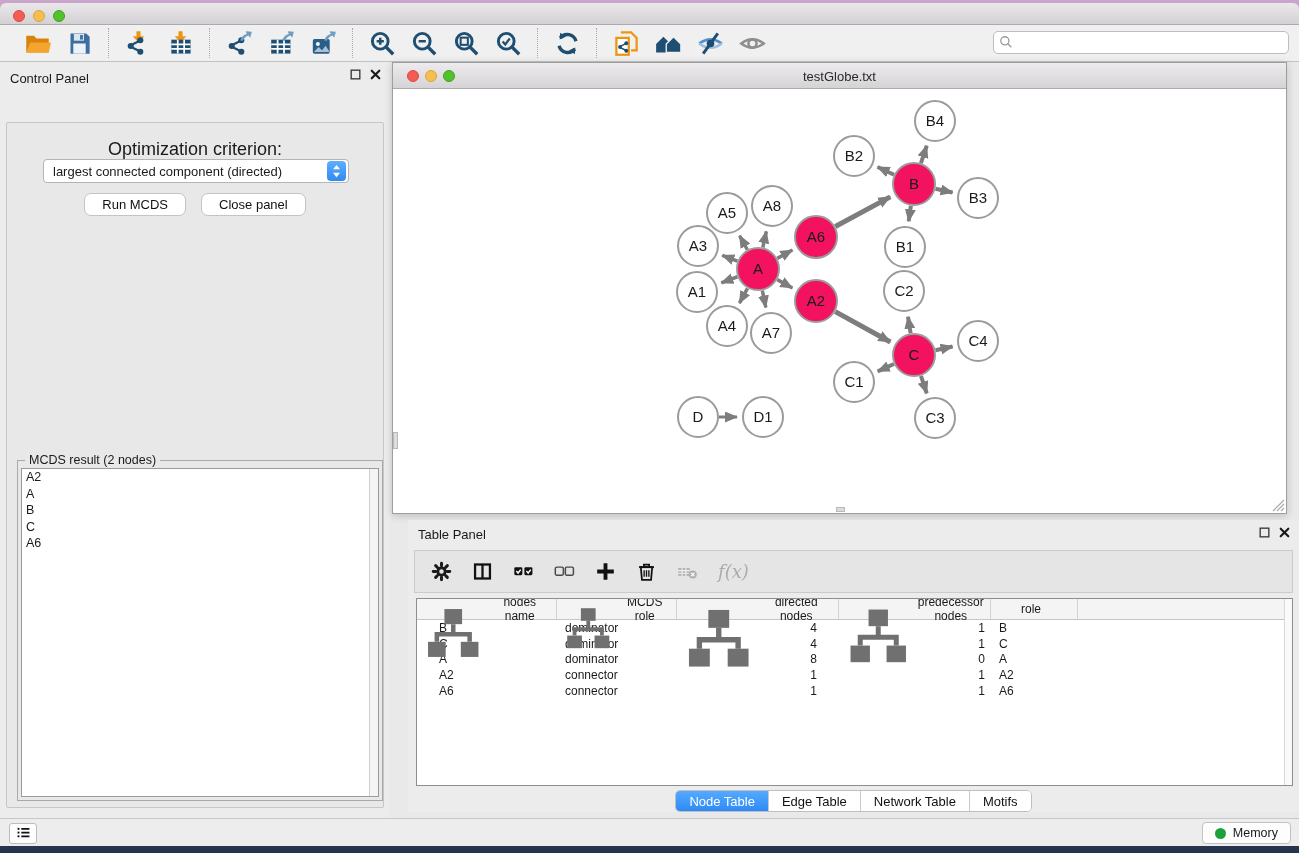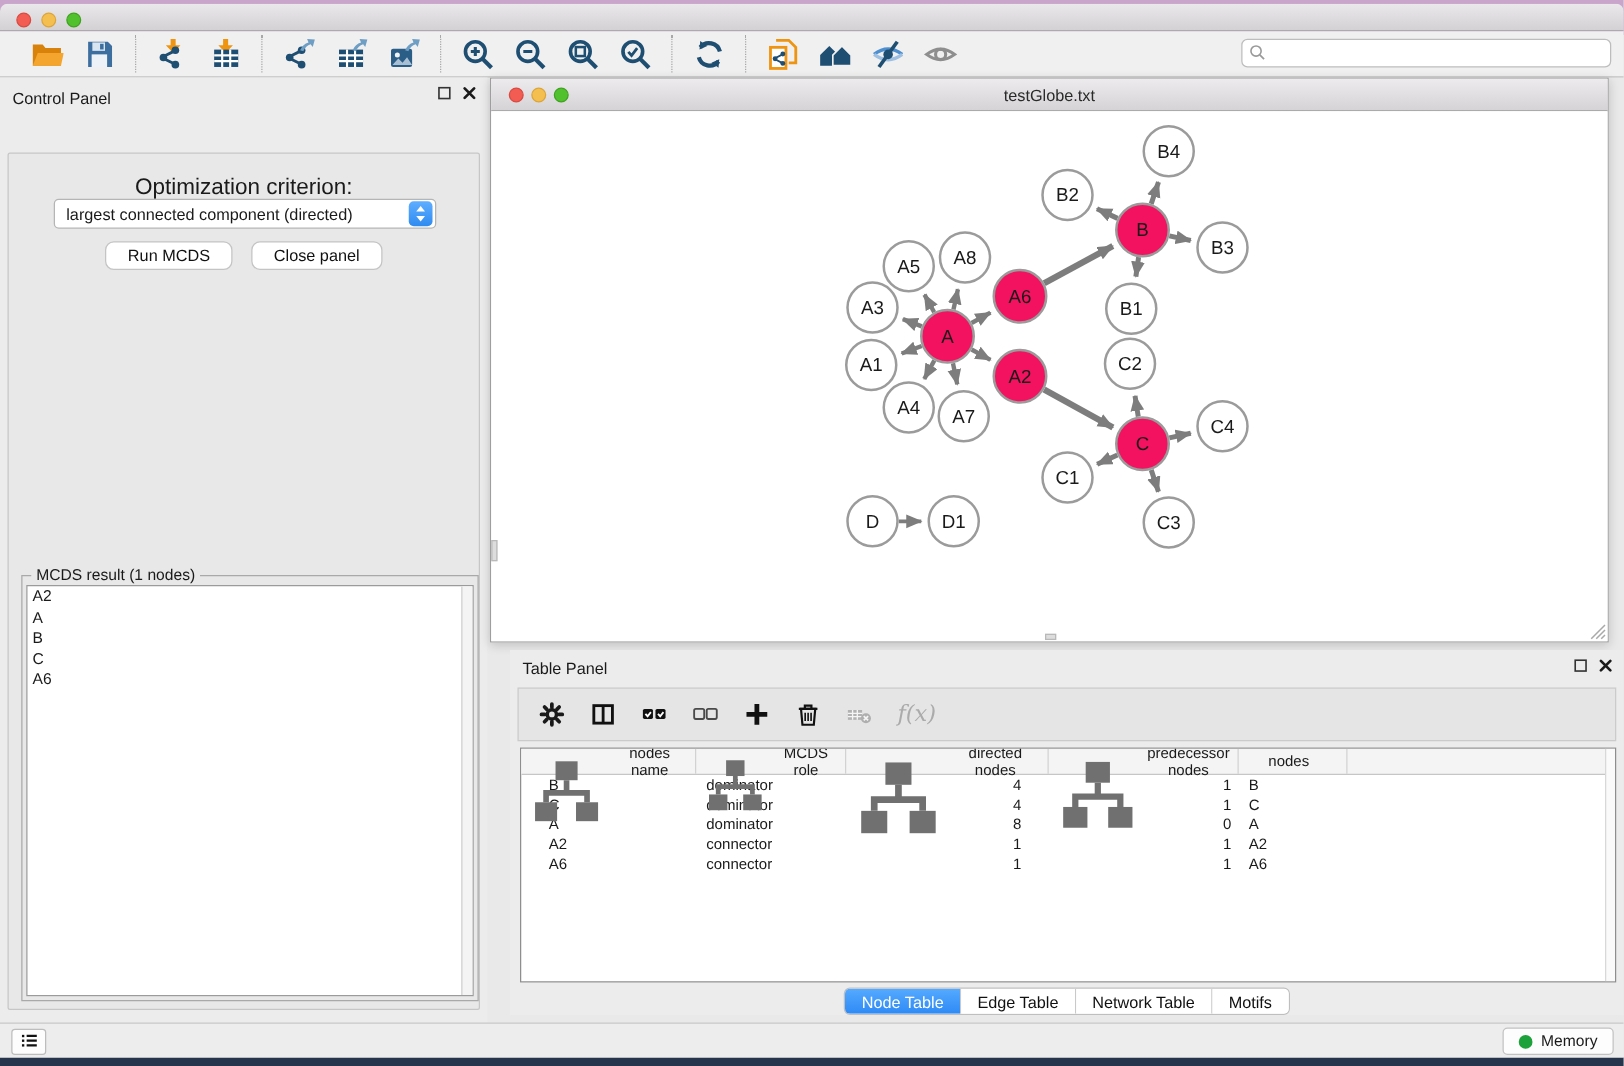--- a/index.html
+++ b/index.html
@@ -303,21 +303,21 @@
             <path d="M6 1 L10 6 H2 z" fill="#fff"></path>
             <path d="M6 15 L2 10 H10 z" fill="#fff"></path>
           </svg>
       </span>
     </div>
     <div class="cp-buttons">
       <button class="push-btn">Run MCDS</button>
       <button class="push-btn">Close panel</button>
     </div>
     <div class="group-box">
-      <span class="group-label">MCDS result (1 nodes)</span>
+      <span class="group-label">MCDS result (2 nodes)</span>
       <div class="result-list" id="result-list">
         <div class="result-scroll"></div>
       <div class="result-item">A2</div>
           <div class="result-item">A</div>
           <div class="result-item">B</div>
           <div class="result-item">C</div>
           <div class="result-item">A6</div>
         </div>
     </div>
   </div>
@@ -519,21 +519,21 @@
               <g fill="#707070">
                 <rect x="8.5" y="2" width="7" height="6"></rect>
                 <rect x="2" y="15" width="7" height="6"></rect>
                 <rect x="15" y="15" width="7" height="6"></rect>
               </g>
               <path d="M12 8 v4 M5.5 15 v-3 h13 v3" fill="none" stroke="#707070" stroke-width="1.8"></path>
             </svg></span>
           <span>predecessor nodes</span>
         </div>
         <div class="tbl-hcell" style="width: 87px;">
-          <span>nodes</span>
+          <span>role</span>
         </div>
       </div>
     <div id="tbl-body">
         <div class="tbl-row">
           <div class="tbl-cell" style="width: 140px; text-align: left; padding: 0px 0px 0px 22px;">B</div>
           <div class="tbl-cell" style="width: 120px; text-align: left; padding: 0px 0px 0px 8px;">dominator</div>
           <div class="tbl-cell" style="width: 162px; text-align: right; padding: 0px 22px 0px 0px;">4</div>
           <div class="tbl-cell" style="width: 152px; text-align: right; padding: 0px 6px 0px 0px;">1</div>
           <div class="tbl-cell" style="width: 87px; text-align: left; padding: 0px 0px 0px 8px;">B</div>
         </div>

